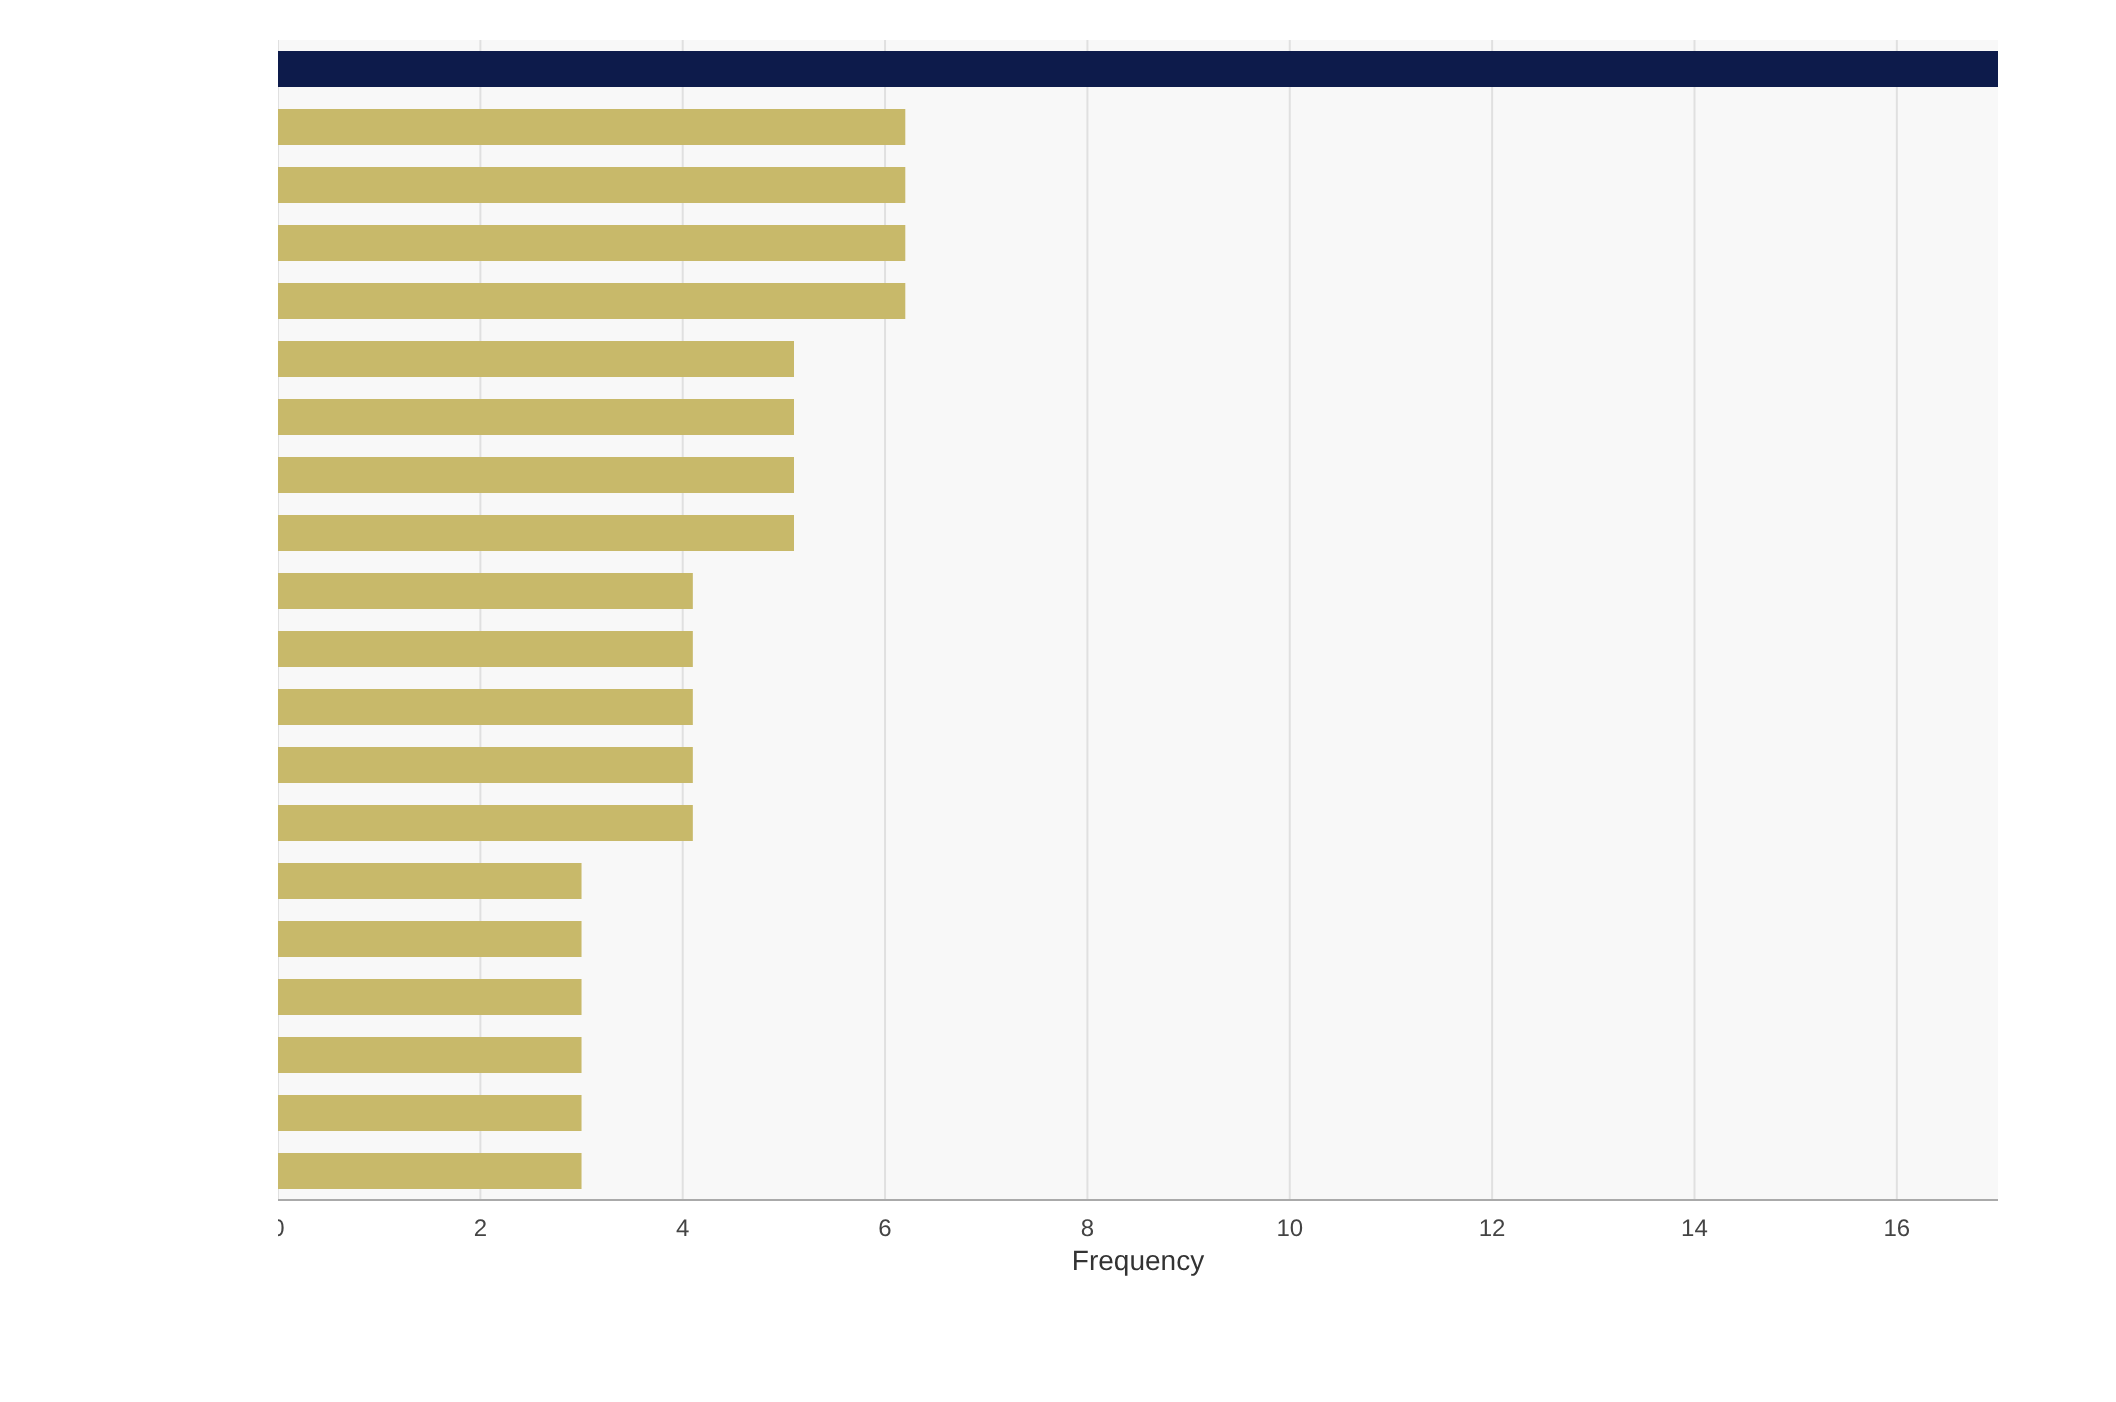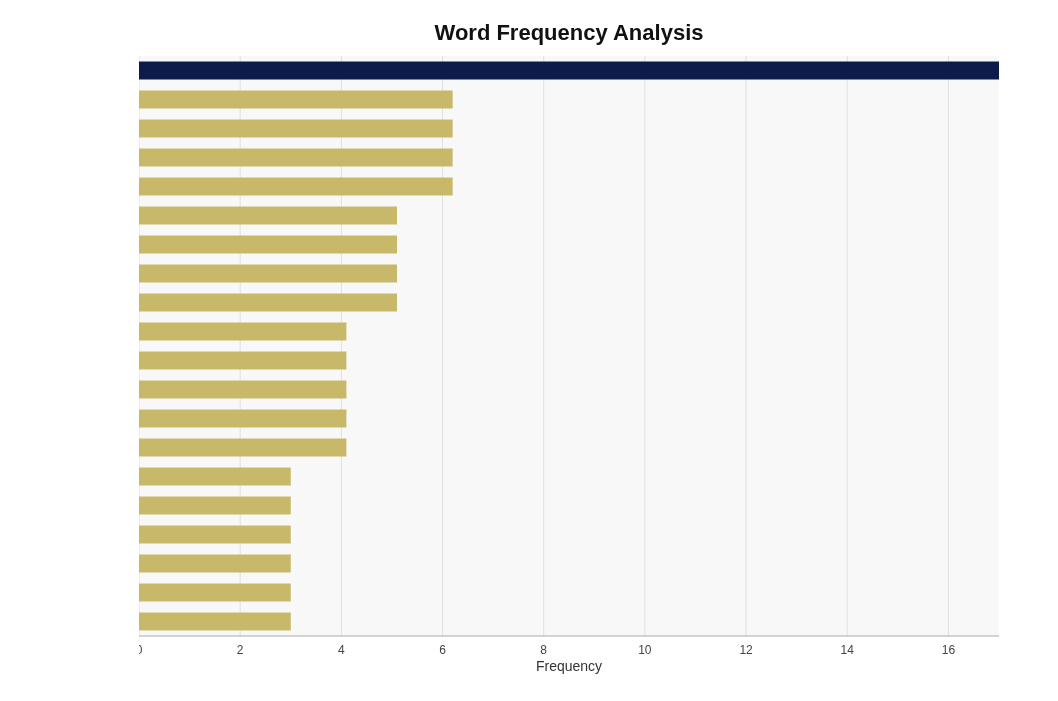--- a/index.html
+++ b/index.html
@@ -29,21 +29,20 @@
     .chart-wrapper {
       position: relative;
       width: 860px;
       margin: 0 auto;
     }
   </style>
 </head>
 <body>
 
 <div class="chart-container">
-  <div class="chart-title">Word Frequency Analysis</div>
 
   <div class="chart-wrapper">
     
     <svg id="main-chart" width="860" height="620">
 
       <rect x="0" y="0" width="860" height="580" fill="#f8f8f8"></rect>
 
       <g id="grid-group">
           <line x1="0" y1="0" x2="0" y2="580" stroke="#e0e0e0" stroke-width="1"></line>
           <line x1="101.17647058823529" y1="0" x2="101.17647058823529" y2="580" stroke="#e0e0e0" stroke-width="1"></line>

